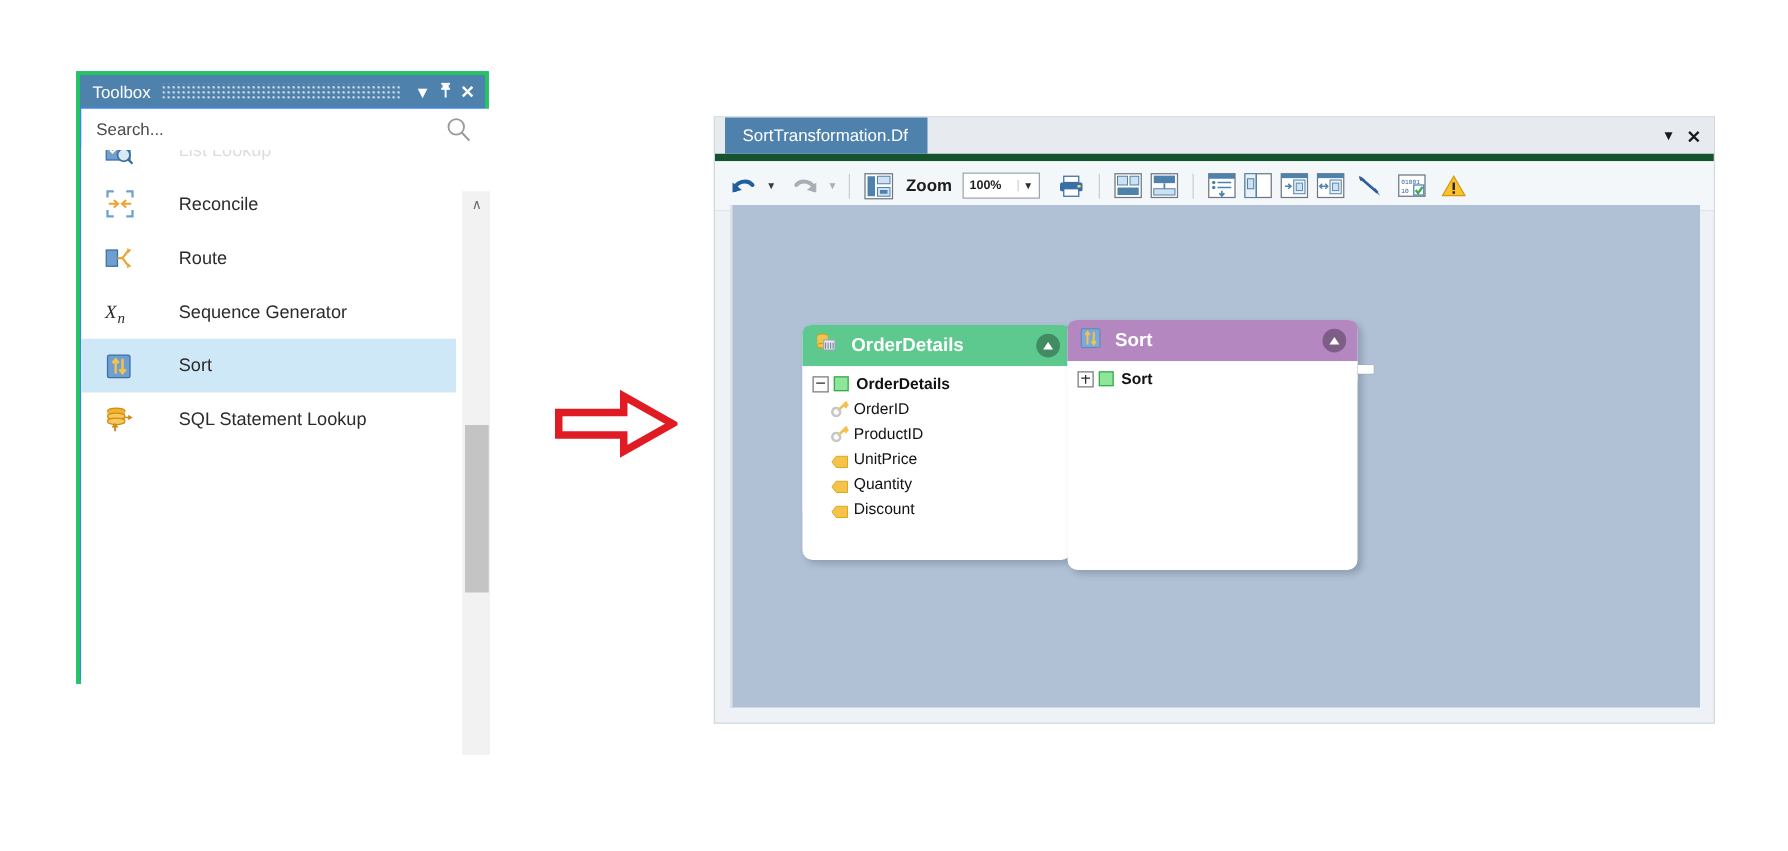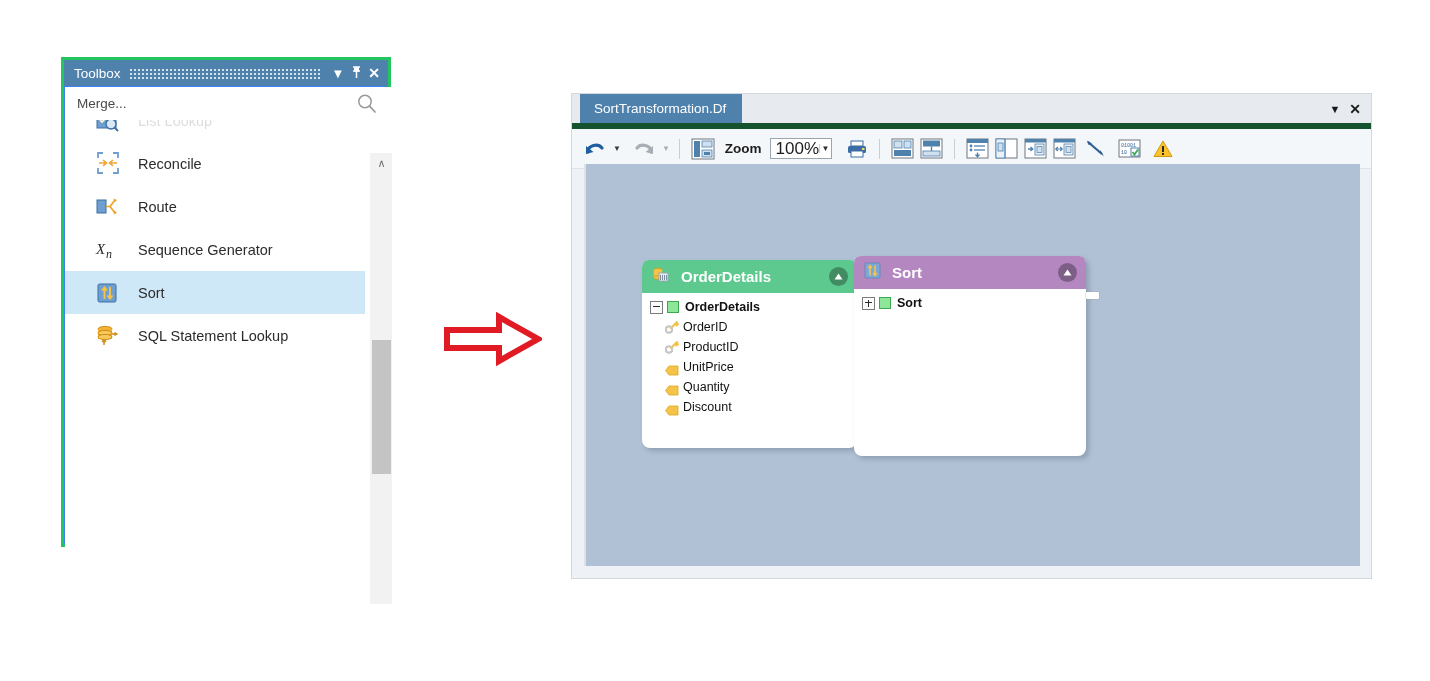--- a/index.html
+++ b/index.html
@@ -78,22 +78,23 @@
     width: 300px; height: 484px;
     overflow: hidden;
   }
   #list-inner {
     position: absolute; left: 0; top: -21px;
     width: 300px;
   }
   .tool-item {
     display: flex; align-items: center;
     height: 43px;
-    padding-left: 30px;
-    box-sizing: border-box;
+    padding-left: 18px;
+    box-sizing: border-box;
+    gap: 17px;
   }
   .tool-item.selected { background: #cfe8f7; }
   .tool-ico {
     width: 26px; height: 26px;
     margin-right: 17px;
     flex: 0 0 26px;
     position: relative;
   }
   .tool-label {
     font-size: 14.5px; color: #2b2b2b;
@@ -179,21 +180,21 @@
   }
   .tb-caret { font-size: 8px; color: #3a3a3a; margin-left: 3px; }
   #zoom-label { font-size: 13.5px; color: #1d1d1d; font-weight: bold; margin: 0 6px 0 6px; }
   #zoom-combo {
     display: flex; align-items: center;
     height: 21px; width: 62px;
     background: #ffffff;
     border: 1px solid #9aa5b0;
     box-sizing: border-box;
   }
-  #zoom-value { flex: 1; font-size: 17px; color: #1d1d1d; font-weight: normal; padding-left: 5px; }
+  #zoom-value { flex: 1; font-size: 10px; color: #1d1d1d; font-weight: bold; padding-left: 5px; }
   #zoom-arrow {
     width: 16px; text-align: center; font-size: 8px; color: #2d2d2d;
     border-left: 1px solid #cbd2d8;
   }
 
   #canvas {
     position: absolute; left: 12px; top: 70px;
     width: 776px; height: 402px;
     background: #b0c1d5;
     border-left: 2px solid #dde2e7;
@@ -300,21 +301,21 @@
           <path d="M2 1 H9 M5.5 1 V5 M2 5 H9 M5.5 5 V12" stroke="#ffffff" stroke-width="1.5" fill="none"></path>
           <rect x="3" y="1.5" width="5" height="4" fill="#ffffff"></rect>
         </svg>
       </span>
       <span class="tb-btn" id="tb-close">✕</span>
     </div>
 
     <div id="toolbox-body">
 
       <div id="search-row">
-        <span id="search-text">Merge...</span>
+        <span id="search-text">Search...</span>
         <span id="search-icon">
           <svg width="22" height="22" viewBox="0 0 22 22">
             <circle cx="9" cy="8.5" r="6.2" fill="none" stroke="#9a9a9a" stroke-width="1.5"></circle>
             <line x1="13.6" y1="13.2" x2="19.5" y2="19.5" stroke="#9a9a9a" stroke-width="1.7"></line>
           </svg>
         </span>
       </div>
 
       <div id="list-area">
         <div id="list-clip">

